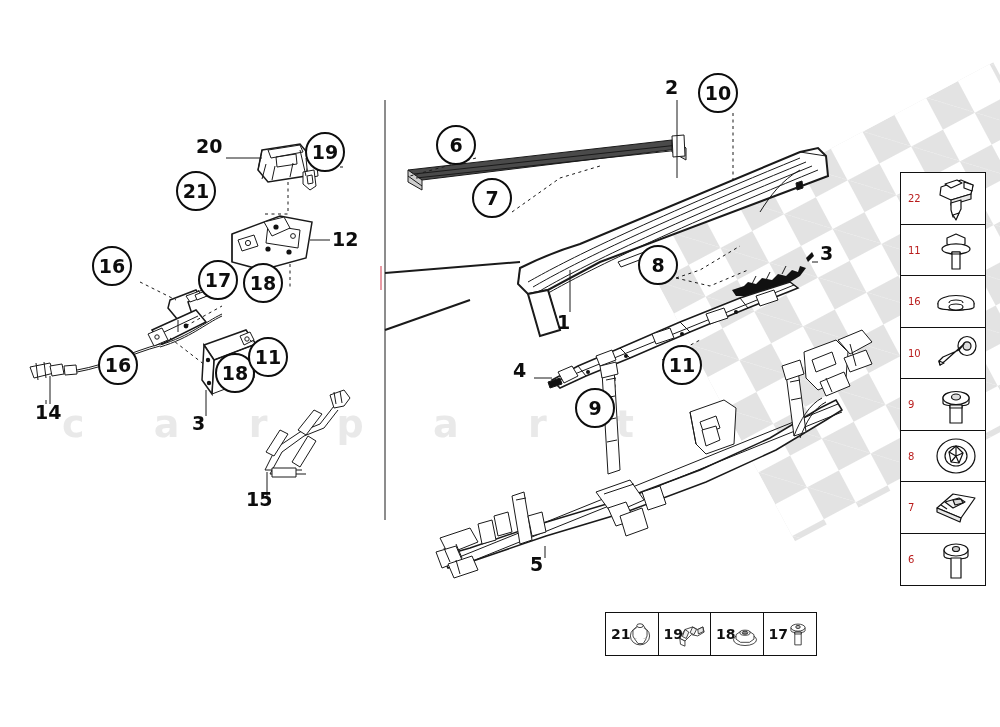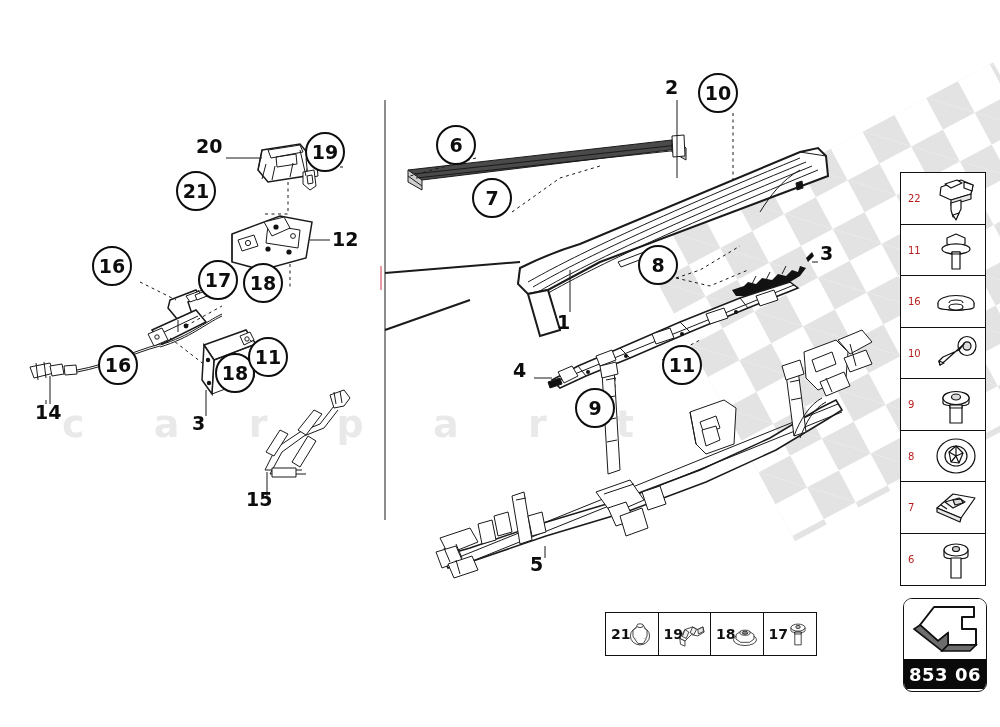--- a/index.html
+++ b/index.html
@@ -465,24 +465,14 @@
         <span class="cart"><svg viewBox="0 0 50 46" width="32" height="36">
             <path d="M14,14 C14,8 36,8 36,14 L36,18 C36,22 14,22 14,18 Z" fill="#fff" stroke="#111" stroke-width="1.2" stroke-linejoin="round"></path>
             <ellipse cx="25" cy="13" rx="11" ry="5.5" fill="#fff" stroke="#111" stroke-width="1.2"></ellipse>
             <ellipse cx="25" cy="12" rx="3.5" ry="2.5" fill="#bbb" stroke="#111" stroke-width="1.2"></ellipse>
             <path d="M20,20 L30,20 L30,40 L20,40 Z" fill="#fff" stroke="#111" stroke-width="1.2" stroke-linejoin="round"></path>
             <path d="M20,20 L30,20 L30,23 L20,23 Z" fill="#f2f2f2" stroke="#111" stroke-width="1.2" stroke-linejoin="round"></path>
           </svg></span>
       </div>
     </div>
 
-  <div id="code-badge">
-    <div class="arrowbox">
-      <svg viewBox="0 0 82 60" style="width:82px;height:60px;">
-        <path d="M30,8 L70,8 L70,18 L58,18 L58,30 L72,30 L72,46 L44,46 L44,34 L34,42 L16,26 Z" fill="#ffffff" stroke="#111" stroke-width="2" stroke-linejoin="round"></path>
-        <path d="M16,26 L34,42 L44,34 L44,46 L38,52 L10,30 Z" fill="#6d6d6d" stroke="#111" stroke-width="1.6"></path>
-        <path d="M44,46 L72,46 L66,52 L38,52 Z" fill="#6d6d6d" stroke="#111" stroke-width="1.6"></path>
-      </svg>
-    </div>
-    <div class="codebar">853 06</div>
-  </div>
 
 </div>
 
 </body></html>

